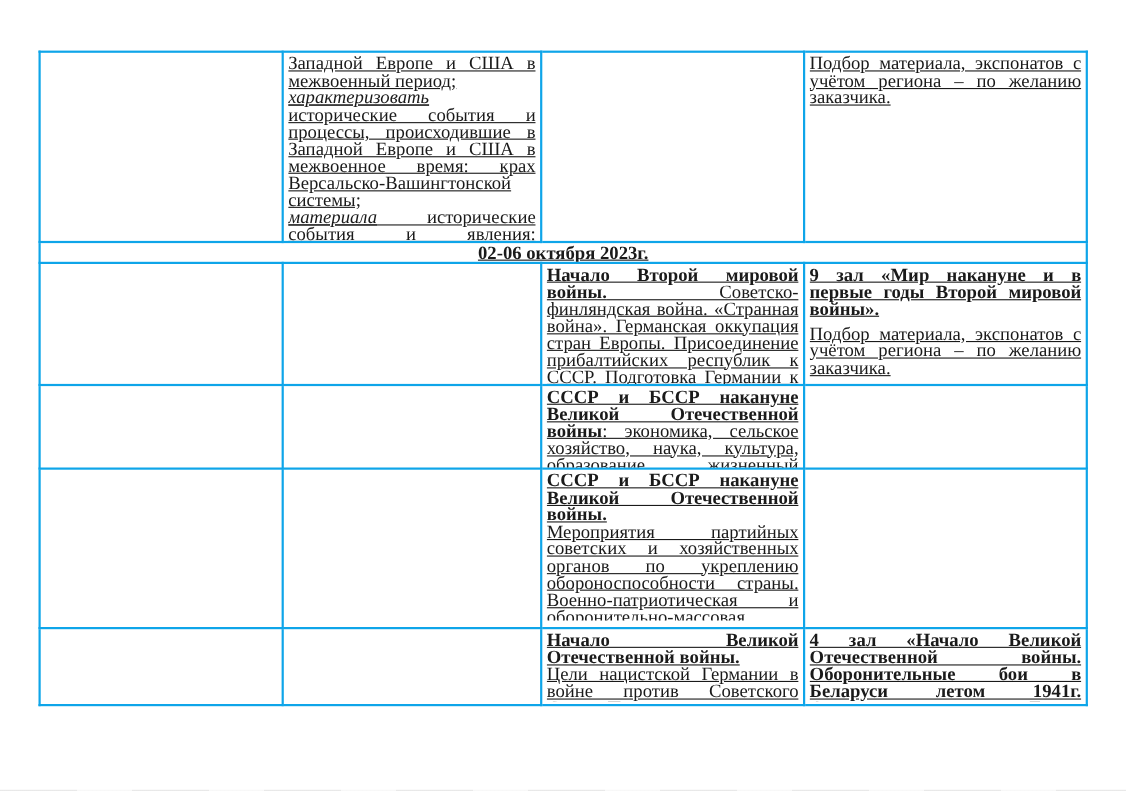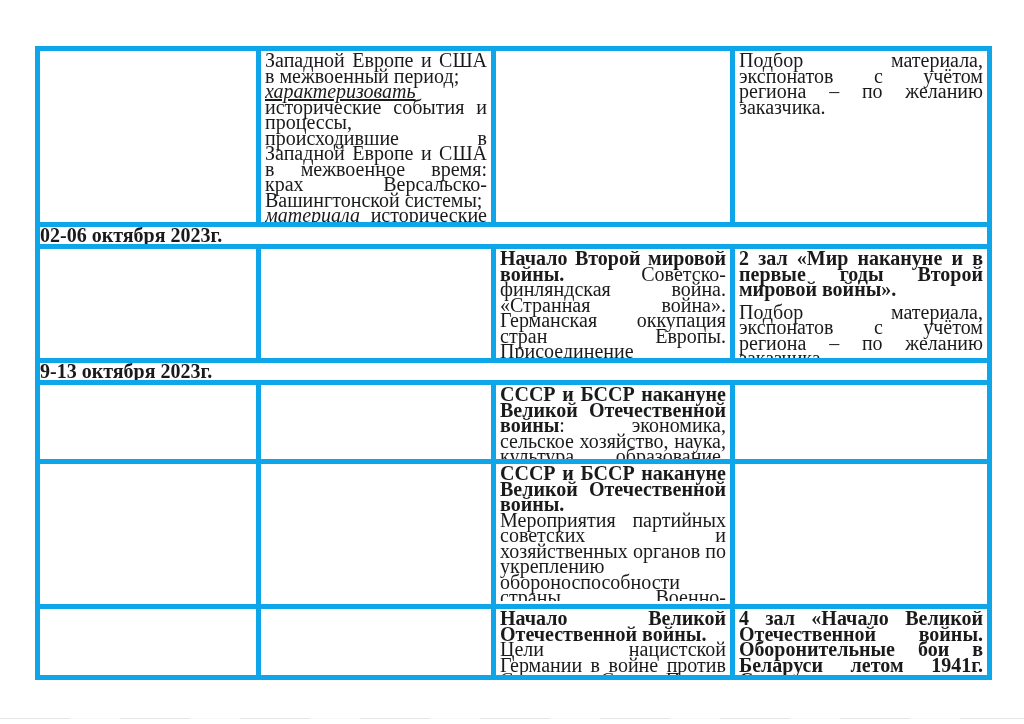--- a/index.html
+++ b/index.html
@@ -11,39 +11,41 @@
     overflow:hidden;
     position:relative;
   }
   .page { position:absolute; left:0; top:0; width:1024px; height:724px; background:#ffffff; }
 
   table.doc {
     position:absolute; left:35px; top:46px; width:952px;
     border-collapse:collapse; table-layout:fixed;
   }
   td {
-    border:5px solid #0ea5e9;
+    border:2px solid #0ea5e9;
     vertical-align:top;
     padding:2px 4px 0 4px;
-    font-size:20px;
+    font-size:17px;
     line-height:15.5px;
+    text-decoration:underline;
   }
   .cellbox { overflow:hidden; }
   tr.r1 .cellbox { height:169px; }
   tr.r2 .cellbox { height:107px; }
   tr.r3 .cellbox { height:72px; }
   tr.r4 .cellbox { height:135px; }
   tr.r5 .cellbox { height:64px; }
 
   p { text-align:justify; }
   .b { font-weight:bold; }
   .iu { font-style:italic; text-decoration:underline; }
   .gap-after { margin-bottom:7px; }
 
   tr.daterow td {
+    text-align:center;
     font-weight:bold;
     padding:0;
     line-height:17px;
     vertical-align:middle;
     overflow:hidden;
   }
 
   .page-edge {
     position:absolute; left:0; top:718px; width:1024px; height:1px;
     background:repeating-linear-gradient(90deg,#e6e6e6 0 70px,#f7f7f7 70px 120px);
@@ -95,29 +97,26 @@
       <td>
             <div class="cellbox"></div>
           </td>
       <td>
         <div class="cellbox">
           <p><span class="b">Начало Второй мировой войны.</span><span> Советско- финляндская война. «Странная война». Германская оккупация стран Европы. Присоединение прибалтийских республик к СССР. Подготовка Германии к войне с СССР.</span></p>
         </div>
       </td>
       <td>
         <div class="cellbox">
-          <p class="b gap-after"><span>2 зал «Мир накануне и в первые годы Второй мировой войны».</span></p>
+          <p class="b gap-after"><span>9 зал «Мир накануне и в первые годы Второй мировой войны».</span></p>
           <p><span>Подбор материала, экспонатов с учётом региона – по желанию заказчика.</span></p>
         </div>
       </td>
     </tr>
 
-    <tr class="daterow" style="height:18px">
-      <td colspan="4">9-13 октября 2023г.</td>
-    </tr>
 
     <tr class="r3" style="height:76px">
       <td>
             <div class="cellbox"></div>
           </td>
       <td>
             <div class="cellbox"></div>
           </td>
       <td>
         <div class="cellbox">

